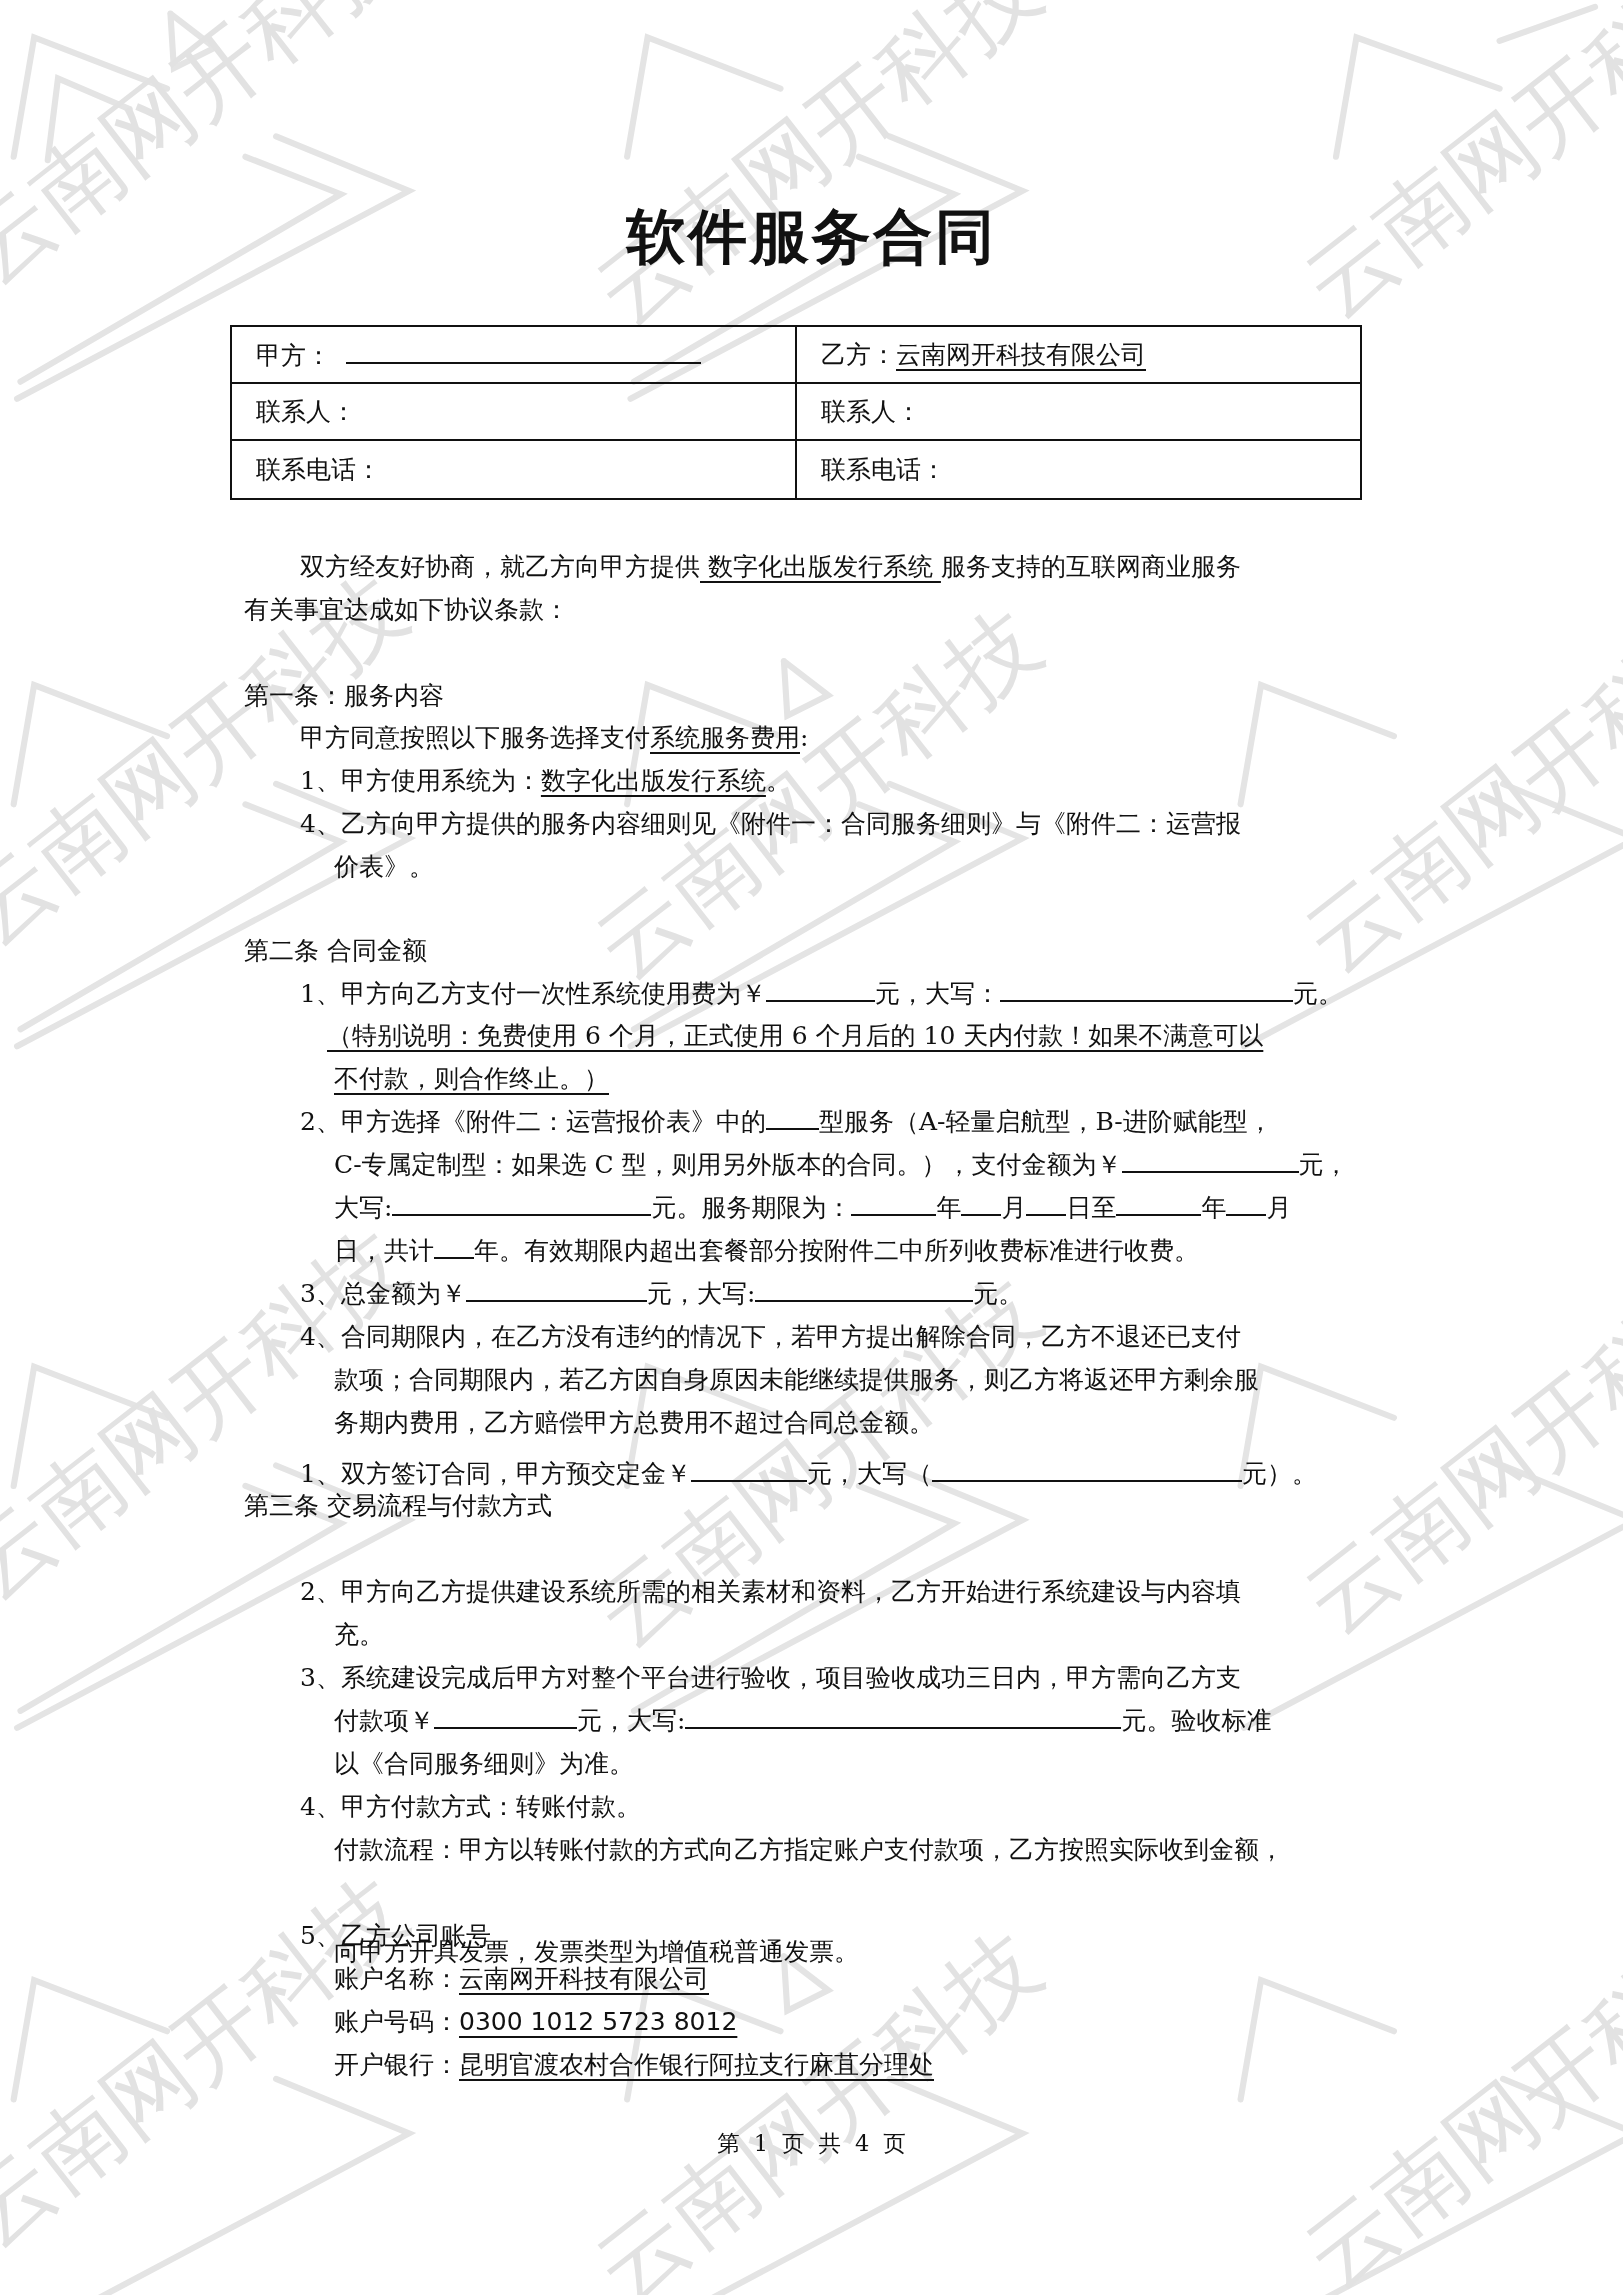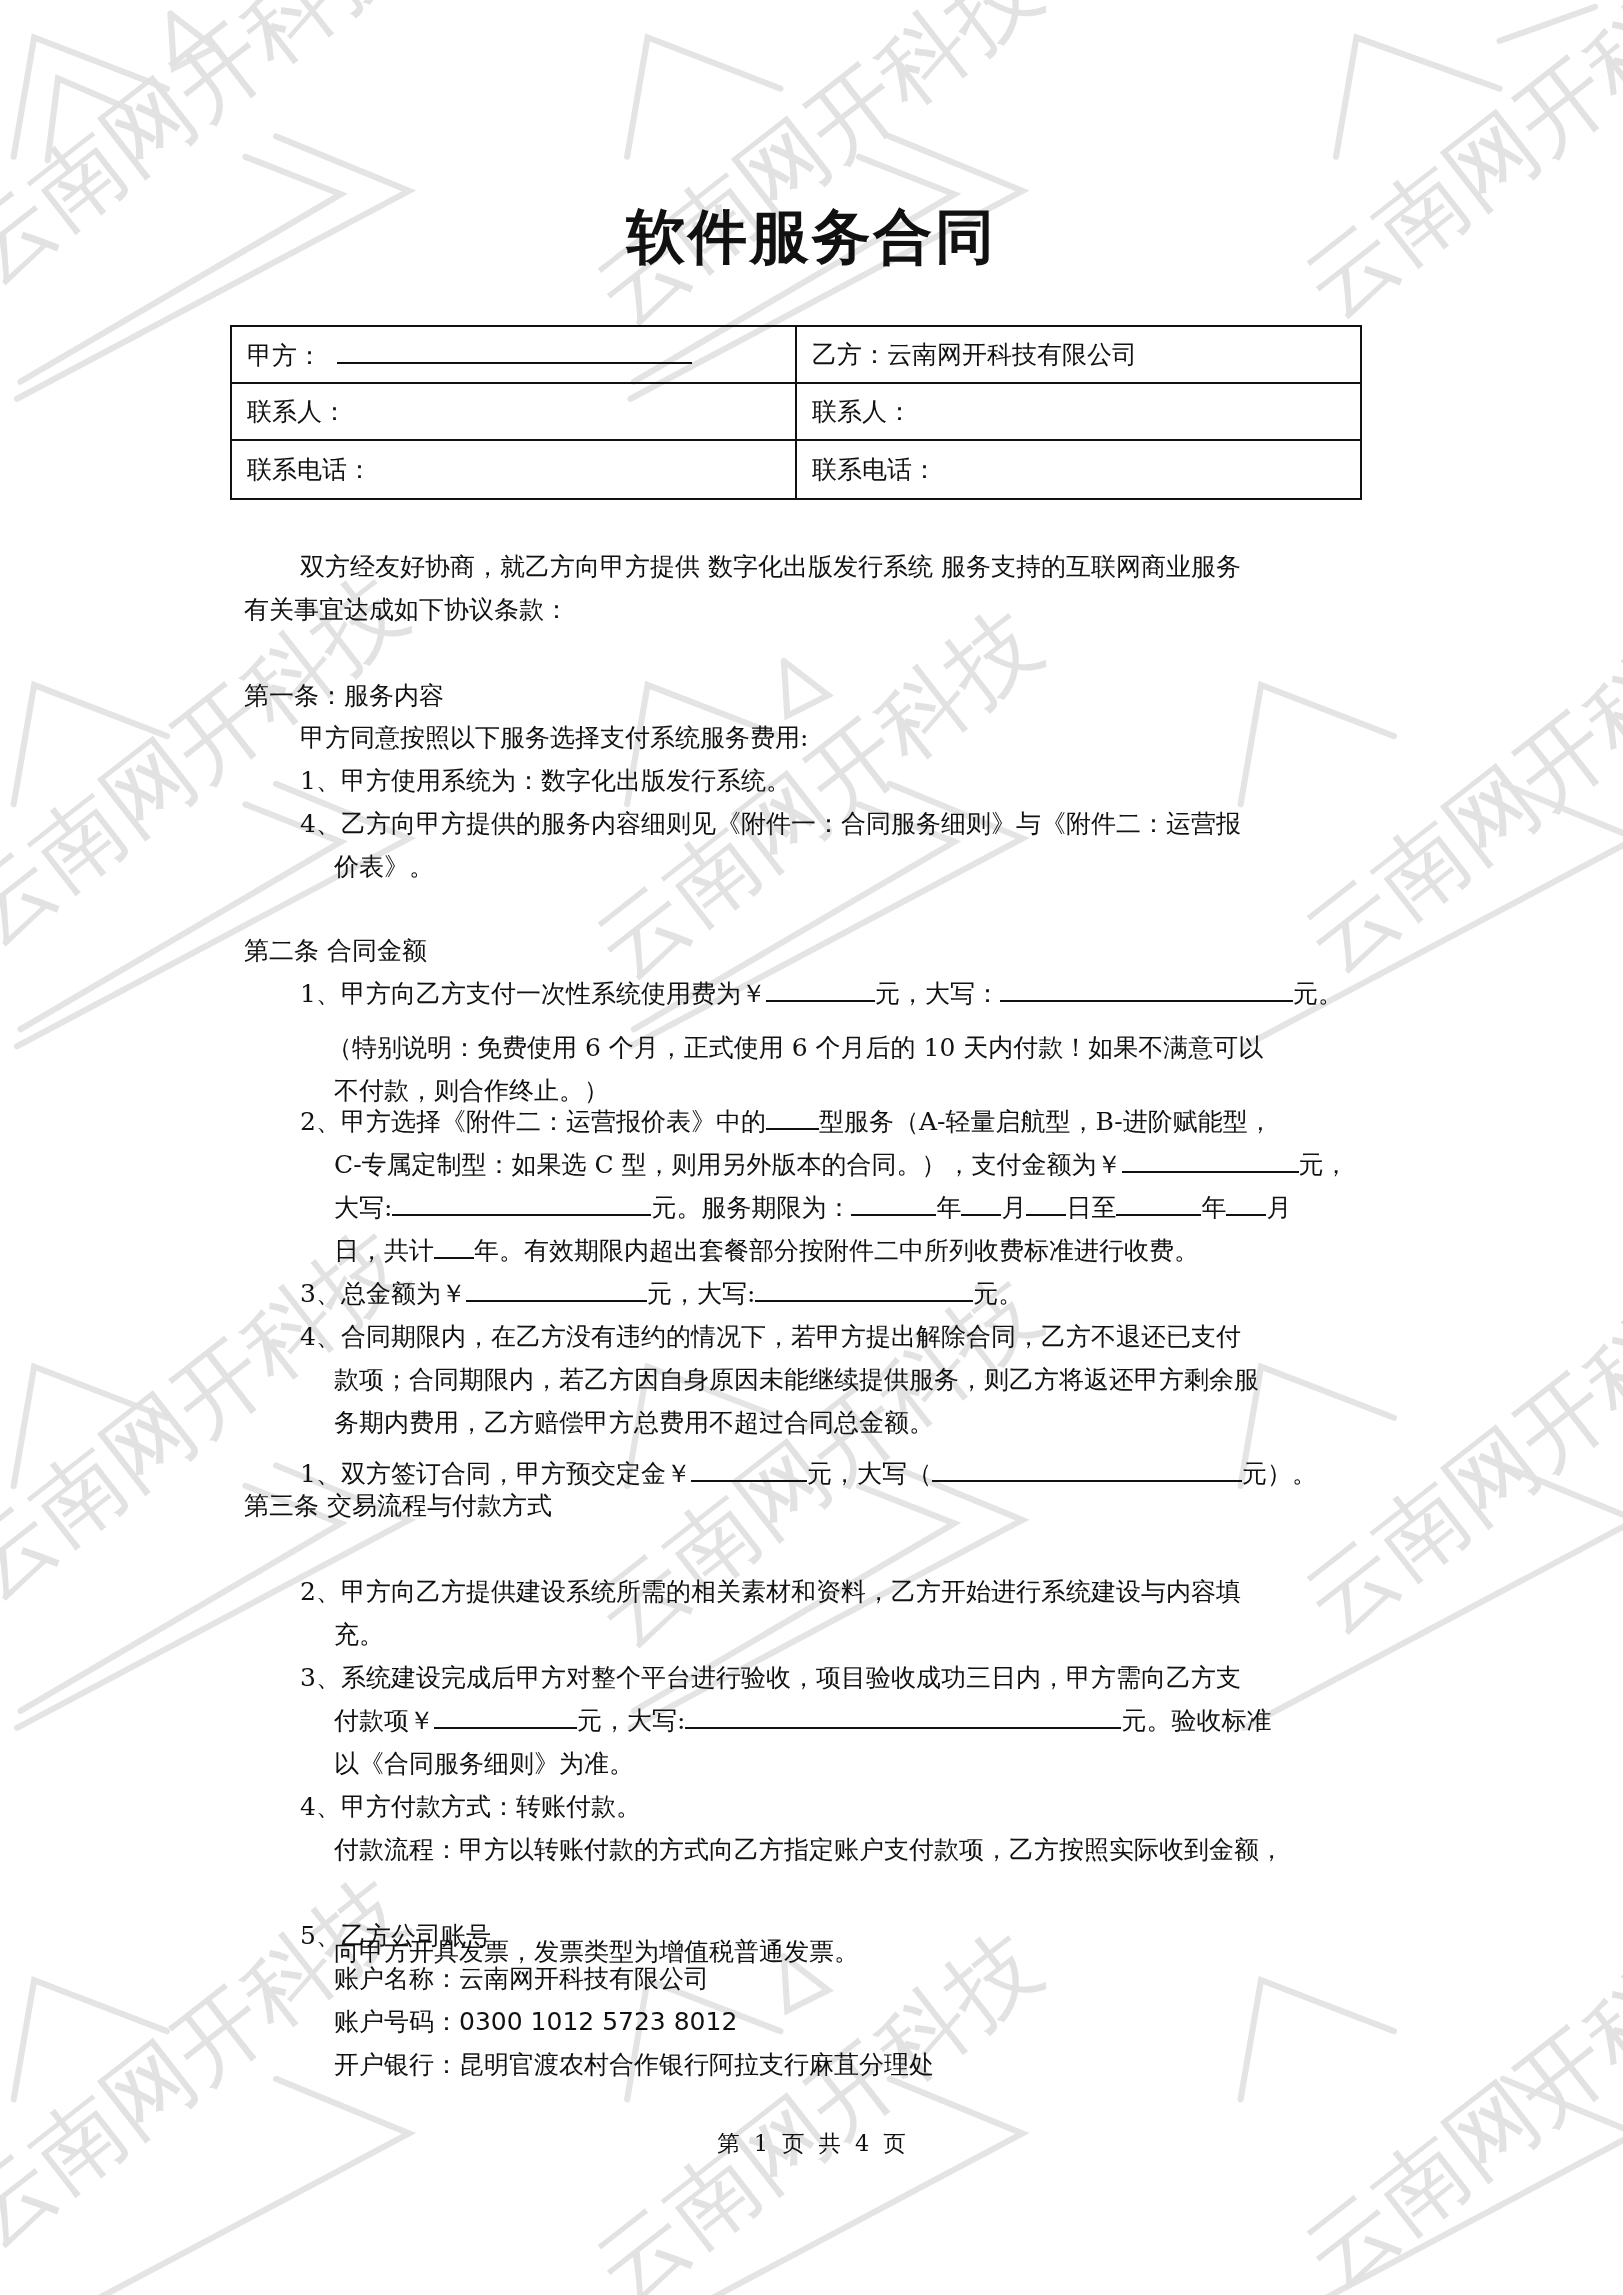--- a/index.html
+++ b/index.html
@@ -3,23 +3,23 @@
 <meta charset="utf-8">
 <style>
   html, body { margin: 0; padding: 0; background: #ffffff; }
   body { width: 1623px; height: 2295px; position: relative; overflow: hidden;
          font-family: "DejaVu Serif", "Liberation Serif", serif; color: #111; }
   .wm { position: absolute; left: 0; top: 0; width: 1623px; height: 2295px; z-index: 0; pointer-events: none; }
   .page { position: absolute; left: 0; top: 0; width: 1557px; height: 2295px; z-index: 1; }
   .title { position: absolute; left: 0; width: 1623px; top: 198px; text-align: center;
            font-size: 59px; font-weight: bold; letter-spacing: 2.7px; }
   table.parties { position: absolute; left: 230px; top: 325px; width: 1132px; border-collapse: collapse; }
-  table.parties td { border: 2px solid #111; height: 55px; font-size: 25px; padding: 0 15px; vertical-align: middle; width: 50%; }
+  table.parties td { border: 2px solid #111; height: 55px; font-size: 25px; padding: 0 24px; vertical-align: middle; width: 50%; }
   .blank { display: inline-block; border-bottom: 2px solid #111; height: 24.5px; vertical-align: baseline; }
-  .u { text-decoration-thickness: 2px; text-underline-offset: 5.5px; margin-top: 12px; }
+  .u { text-decoration: underline; text-decoration-thickness: 2px; text-underline-offset: 5.5px; }
   .txt { position: absolute; left: 0; width: 1623px; font-size: 25px; line-height: 43px; }
   .line { position: absolute; white-space: nowrap; }
   .h { font-family: "DejaVu Sans", "Liberation Sans", sans-serif; font-size: 25px; }
   .footer { position: absolute; left: 0; width: 1623px; top: 2128px; text-align: center; font-size: 22.5px; word-spacing: 6.8px; }
 </style>
 </head>
 <body>
 
 <svg class="wm" viewBox="0 0 2381 3367" xmlns="http://www.w3.org/2000/svg">
   <g fill="none" stroke="#e4e4e4" stroke-width="9" stroke-linecap="round">

